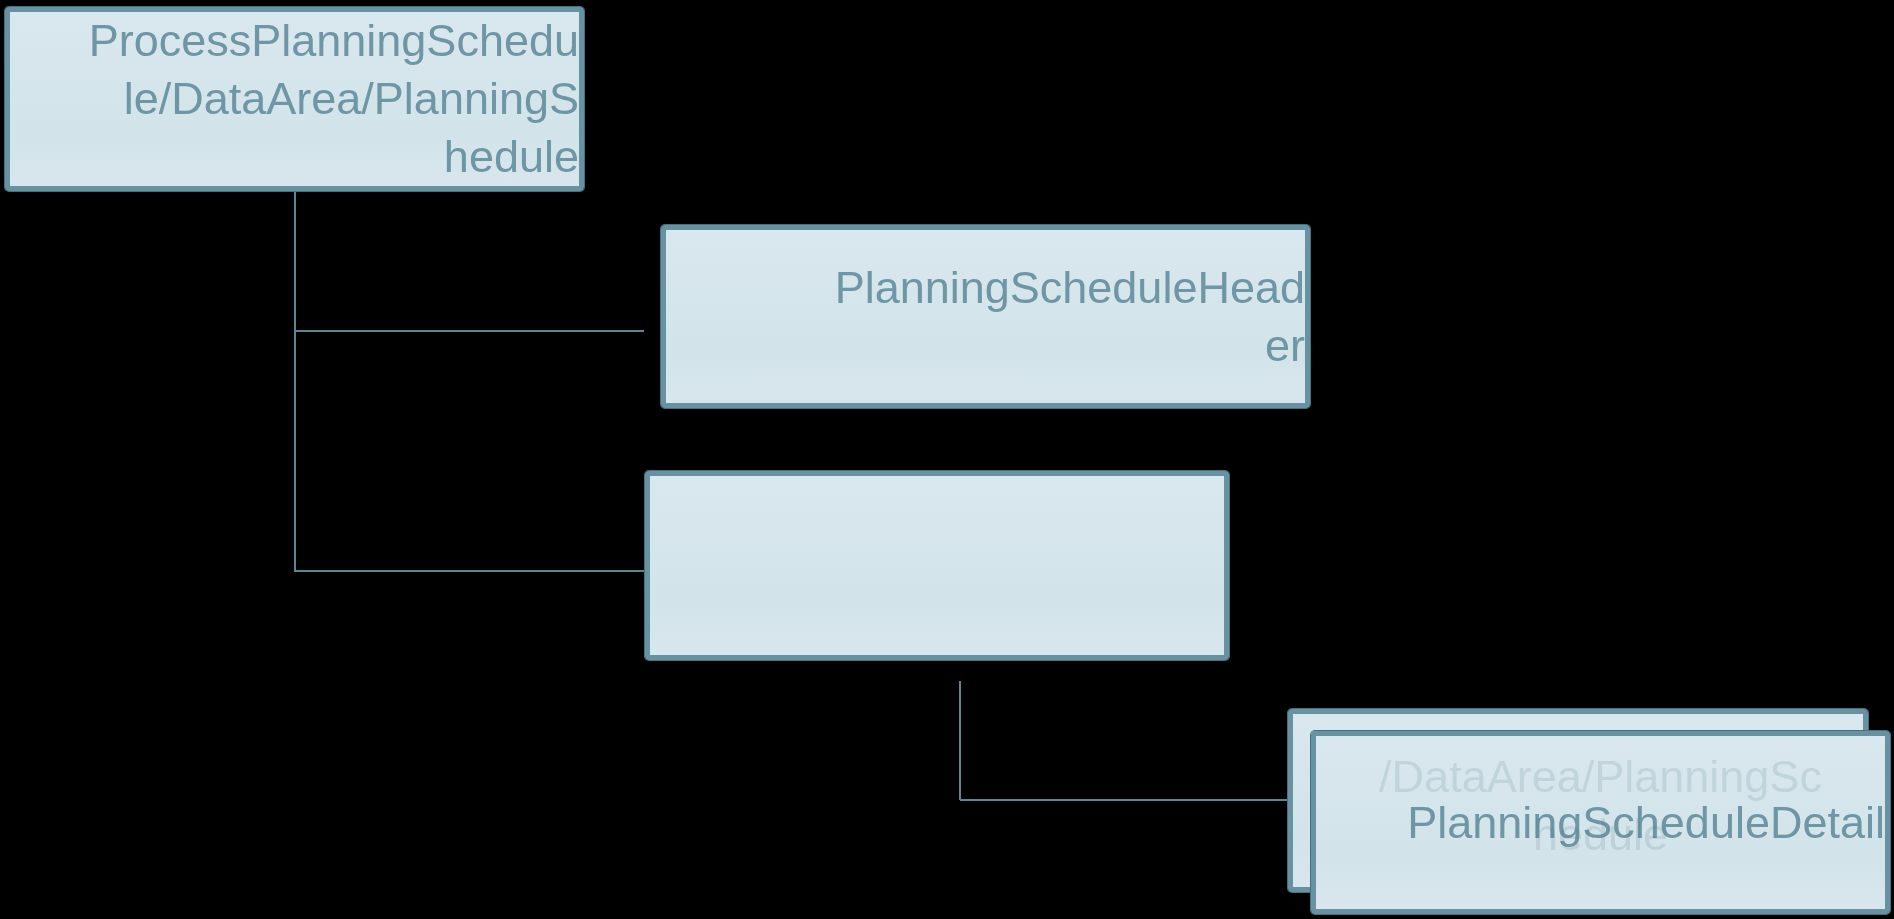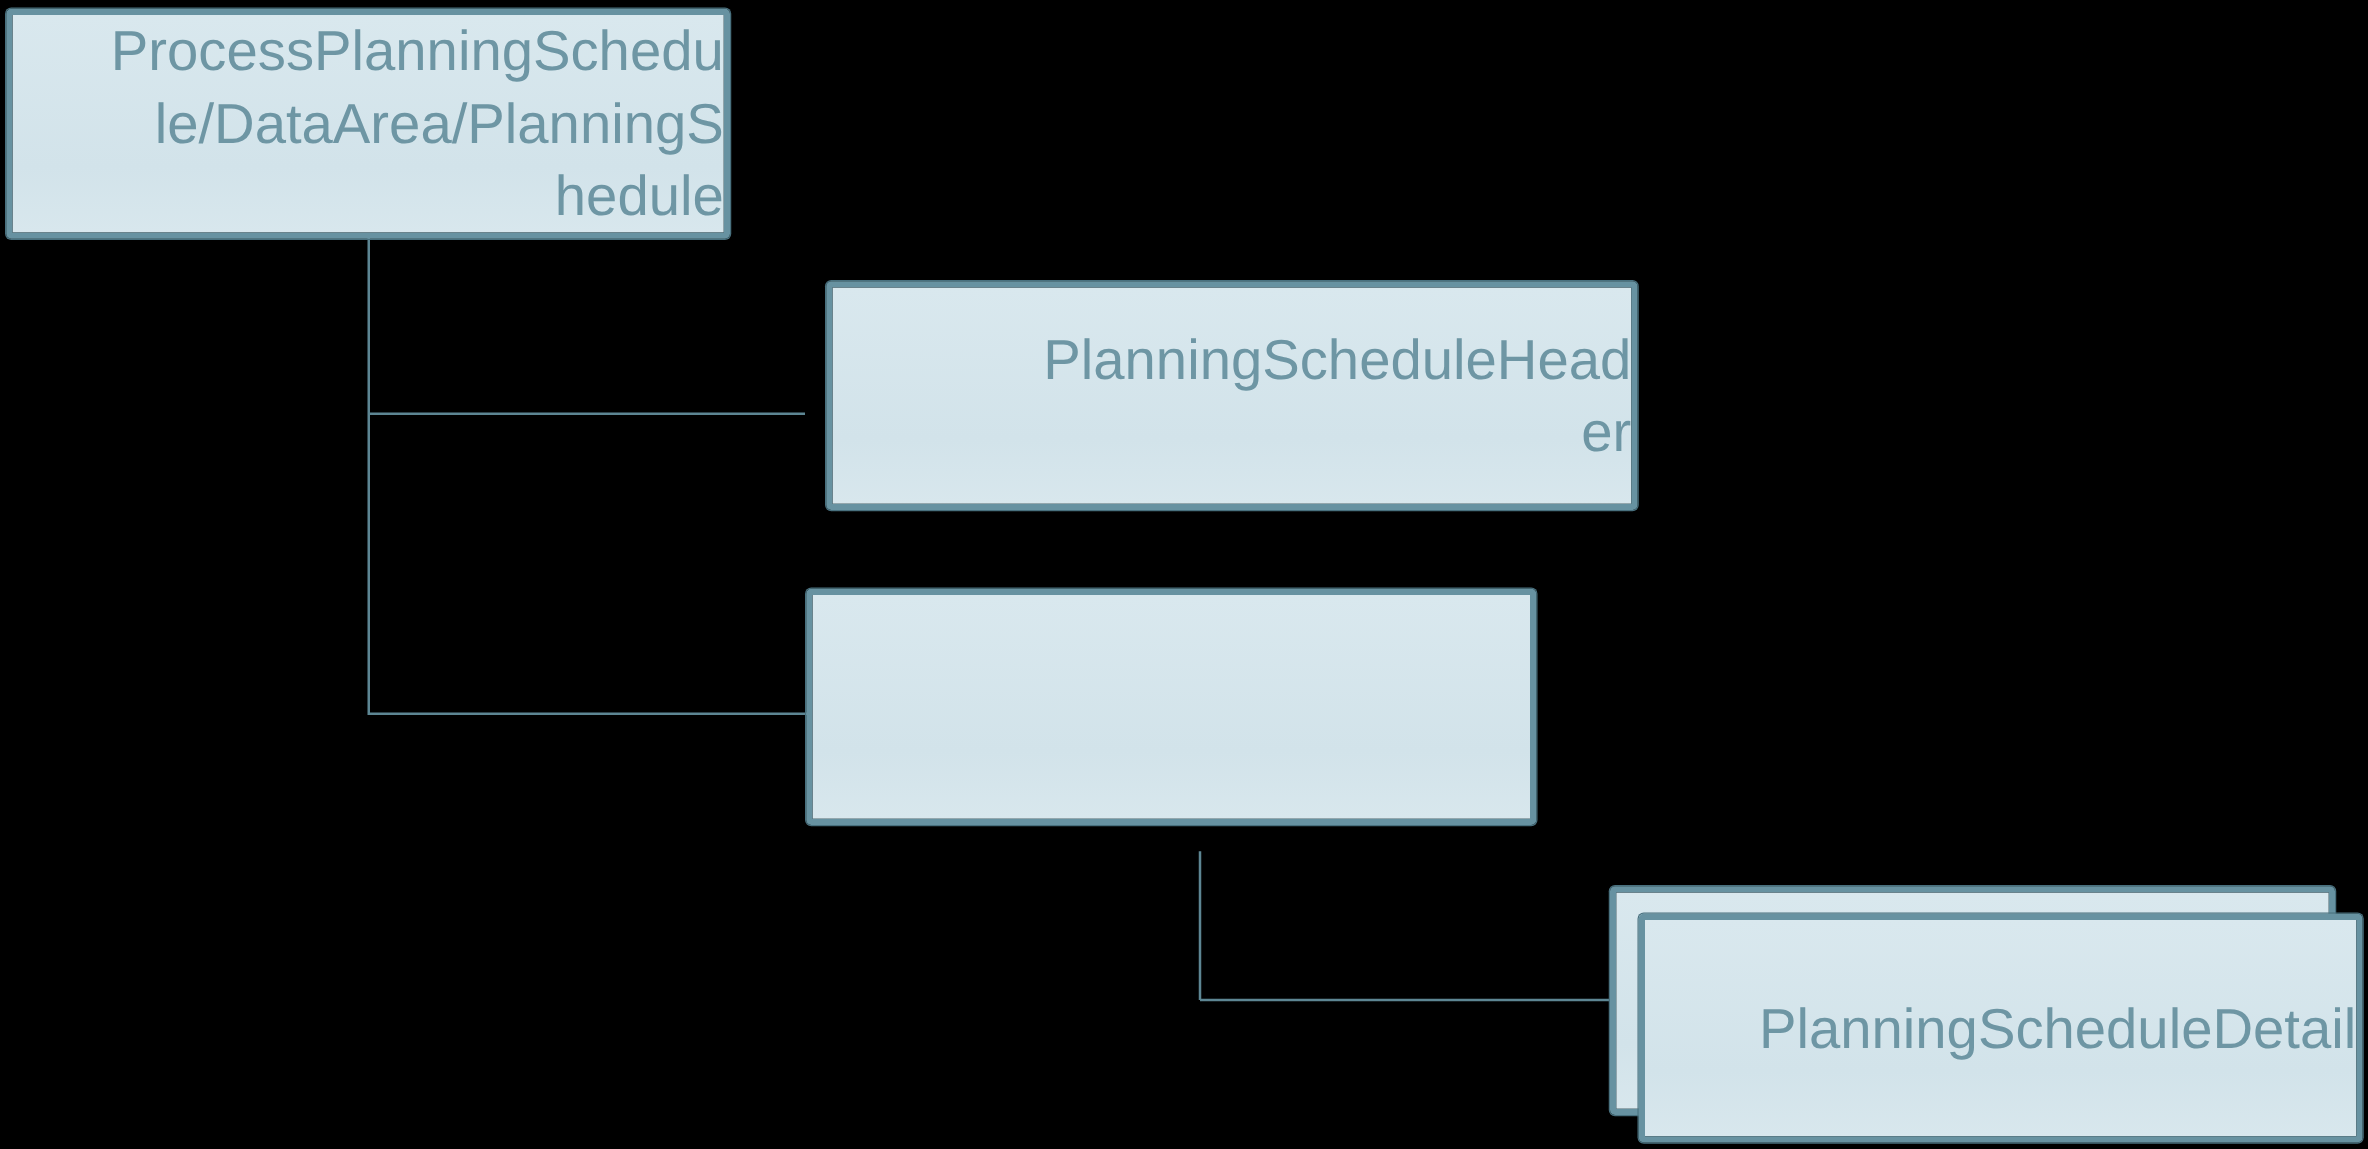--- a/index.html
+++ b/index.html
@@ -74,16 +74,20 @@
 
   <div class="node" style="left:643px; top:225px; width:649px; height:183px;margin-left:18px;">
     <span class="label-line">PlanningScheduleHead</span>
     <span class="label-line">er</span>
   </div>
 
   <div class="node node-back" style="left:645px; top:471px; width:584px; height:189px;"></div>
 
   <div class="node node-back" style="left:1288px; top:709px; width:580px; height:183px;"></div>
   <div class="node" style="left:1311px; top:731px; width:579px; height:183px;">
+    <div class="ghost">
+      <span>/DataArea/PlanningSc</span>
+      <span>hedule</span>
+    </div>
     <span class="label-line">PlanningScheduleDetail</span>
   </div>
 
 </div>
 
 </body></html>

